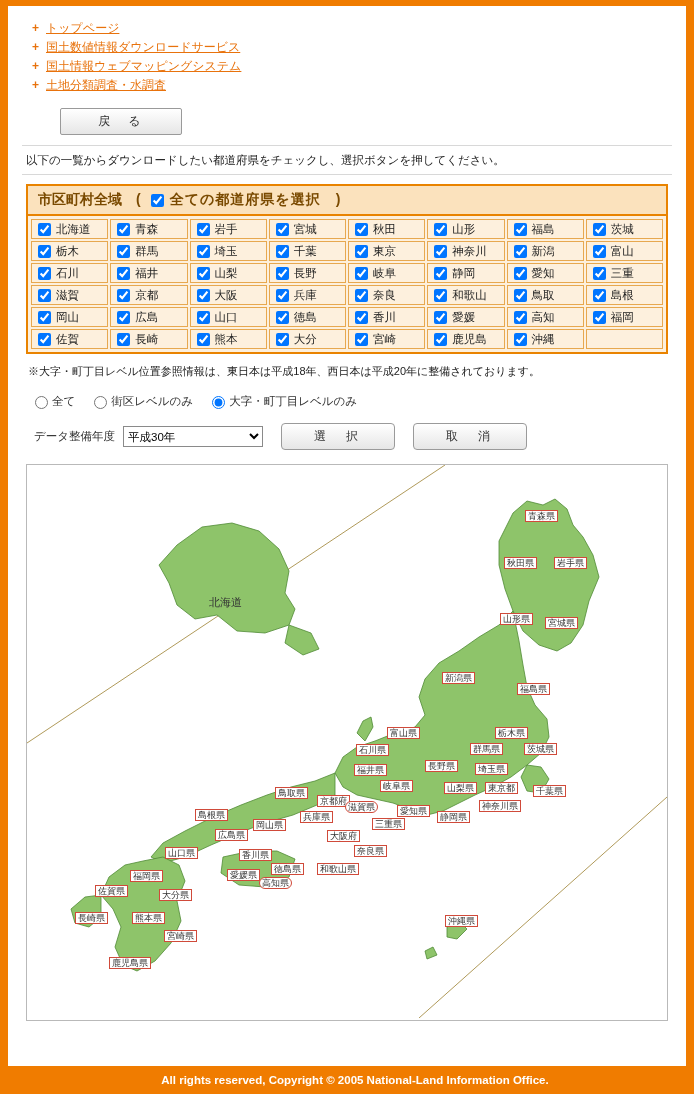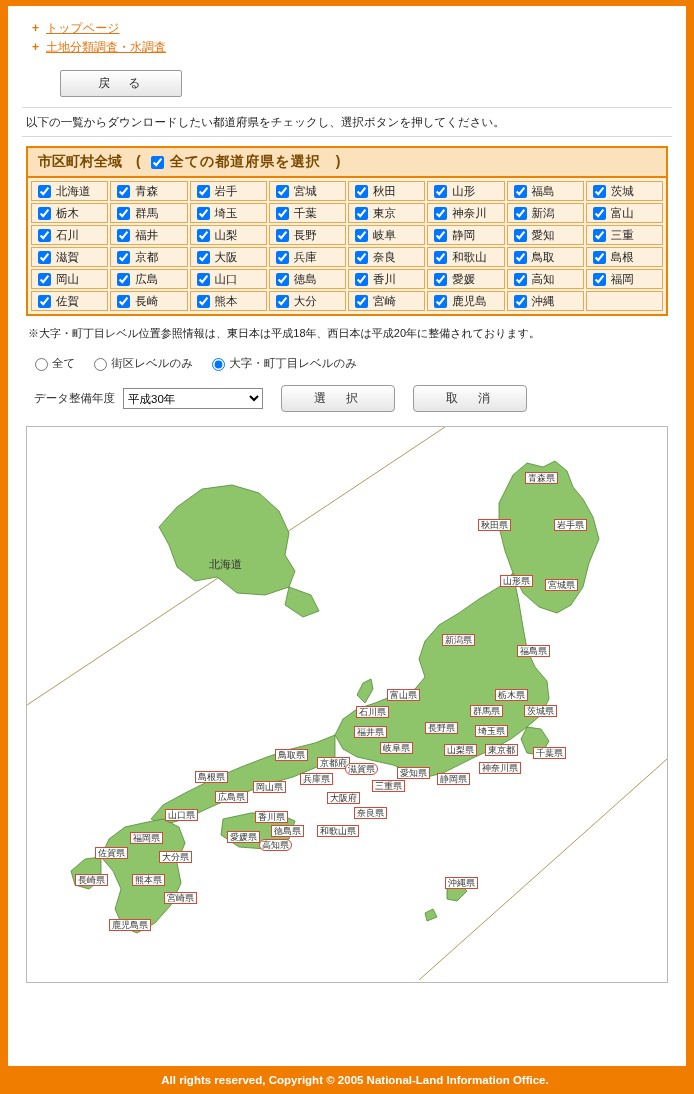--- a/index.html
+++ b/index.html
@@ -237,20 +237,26 @@
 </style>
 </head>
 <body>
 
 <div class="page">
   <div class="inner">
 
     <ul class="navlist">
       <li>
         <span class="plus">+</span><a>トップページ</a>
+      </li>
+      <li>
+        <span class="plus">+</span><a>国土数値情報ダウンロードサービス</a>
+      </li>
+      <li>
+        <span class="plus">+</span><a>国土情報ウェブマッピングシステム</a>
       </li>
       <li>
         <span class="plus">+</span><a>土地分類調査・水調査</a>
       </li>
     </ul>
 
     <div class="titlerow">
       <div class="backbtn">戻　る</div>
     </div>
 
@@ -507,21 +513,21 @@
           <path d="M116 396 L136 392 L152 400 L158 416 L150 436 L154 456 L144 478 L128 496 L110 506 L96 500 L88 482 L94 462 L86 444 L74 430 L82 412 L98 400 Z"></path>
           <path d="M74 430 L58 432 L44 444 L48 458 L62 462 L74 452 Z"></path>
 
           <path d="M420 462 L432 456 L440 464 L430 474 L420 472 Z"></path>
           <path d="M398 486 L406 482 L410 490 L400 494 Z"></path>
         </g>
       </svg>
       <div id="map-labels">
           <div class="maplabel plain" style="left: 180px; top: 132px;">北海道</div>
           <div class="maplabel" style="left: 498px; top: 45px;">青森県</div>
-          <div class="maplabel" style="left: 451px; top: 92px;">秋田県</div>
+          <div class="maplabel" style="left: 477px; top: 92px;">秋田県</div>
           <div class="maplabel" style="left: 527px; top: 92px;">岩手県</div>
           <div class="maplabel" style="left: 473px; top: 148px;">山形県</div>
           <div class="maplabel" style="left: 518px; top: 152px;">宮城県</div>
           <div class="maplabel" style="left: 415px; top: 207px;">新潟県</div>
           <div class="maplabel" style="left: 490px; top: 218px;">福島県</div>
           <div class="maplabel" style="left: 360px; top: 262px;">富山県</div>
           <div class="maplabel" style="left: 468px; top: 262px;">栃木県</div>
           <div class="maplabel" style="left: 329px; top: 279px;">石川県</div>
           <div class="maplabel" style="left: 443px; top: 278px;">群馬県</div>
           <div class="maplabel" style="left: 497px; top: 278px;">茨城県</div>
@@ -539,21 +545,21 @@
           <div class="maplabel" style="left: 370px; top: 340px;">愛知県</div>
           <div class="maplabel" style="left: 410px; top: 346px;">静岡県</div>
           <div class="maplabel" style="left: 345px; top: 353px;">三重県</div>
           <div class="maplabel" style="left: 168px; top: 344px;">島根県</div>
           <div class="maplabel" style="left: 273px; top: 346px;">兵庫県</div>
           <div class="maplabel" style="left: 226px; top: 354px;">岡山県</div>
           <div class="maplabel" style="left: 300px; top: 365px;">大阪府</div>
           <div class="maplabel" style="left: 188px; top: 364px;">広島県</div>
           <div class="maplabel" style="left: 327px; top: 380px;">奈良県</div>
           <div class="maplabel" style="left: 138px; top: 382px;">山口県</div>
-          <div class="maplabel" style="left: 228px; top: 384px;">香川県</div>
+          <div class="maplabel" style="left: 212px; top: 384px;">香川県</div>
           <div class="maplabel" style="left: 244px; top: 398px;">徳島県</div>
           <div class="maplabel" style="left: 290px; top: 398px;">和歌山県</div>
           <div class="maplabel" style="left: 103px; top: 405px;">福岡県</div>
           <div class="maplabel" style="left: 200px; top: 404px;">愛媛県</div>
           <div class="maplabel" style="left: 232px; top: 412px; border-radius: 6px;">高知県</div>
           <div class="maplabel" style="left: 68px; top: 420px;">佐賀県</div>
           <div class="maplabel" style="left: 132px; top: 424px;">大分県</div>
           <div class="maplabel" style="left: 48px; top: 447px;">長崎県</div>
           <div class="maplabel" style="left: 105px; top: 447px;">熊本県</div>
           <div class="maplabel" style="left: 137px; top: 465px;">宮崎県</div>

